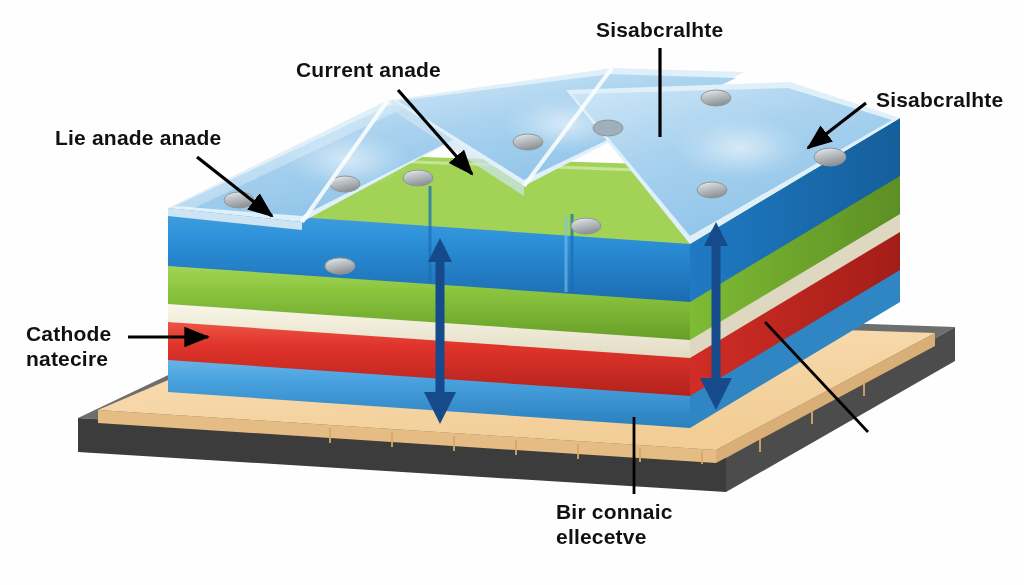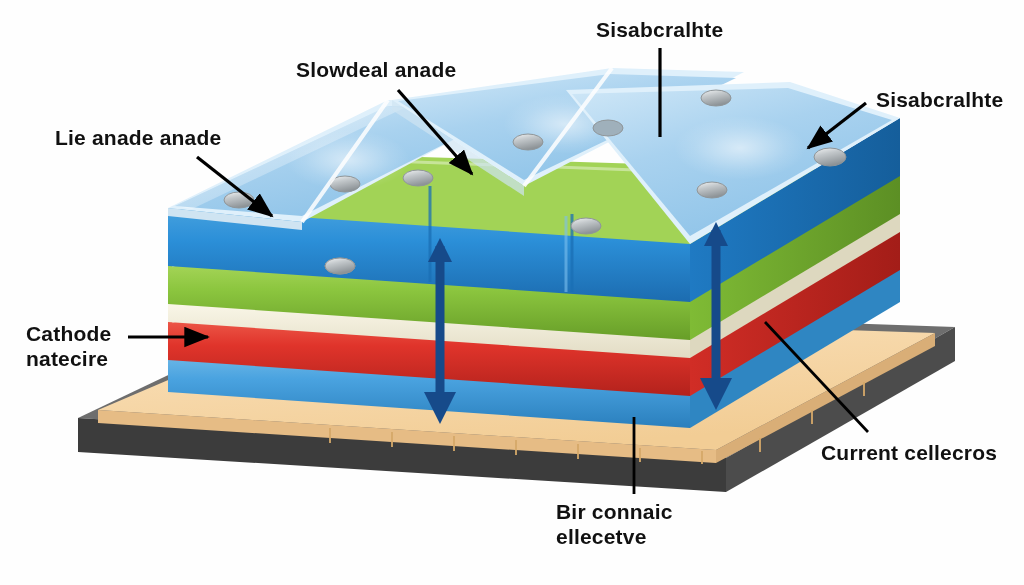--- a/index.html
+++ b/index.html
@@ -247,22 +247,21 @@
     </g>
     <g>
       <line x1="868" y1="432" x2="765" y2="322" stroke="#000000" stroke-width="2.8"></line>
     </g>
     <g>
       <line x1="634" y1="494" x2="634" y2="417" stroke="#000000" stroke-width="2.8"></line>
     </g>
   </svg>
 
   <div class="anno" style="left:55px; top:126px;">Lie anade anade</div>
-  <div class="anno" style="left:296px; top:58px;">Slowdeal anade</div>
+  <div class="anno" style="left:296px; top:58px;">Current anade</div>
   <div class="anno" style="left:596px; top:18px;">Sisabcralhte</div>
   <div class="anno" style="left:876px; top:88px;">Sisabcralhte</div>
   <div class="anno two-line" style="left:26px; top:322px;">Cathode
 natecire</div>
-  <div class="anno" style="left:821px; top:441px;">Current cellecros</div>
   <div class="anno two-line anno-center" style="left:556px; top:500px; width:160px;">Bir connaic
 ellecetve</div>
 
 </div>
 
 </body></html>

